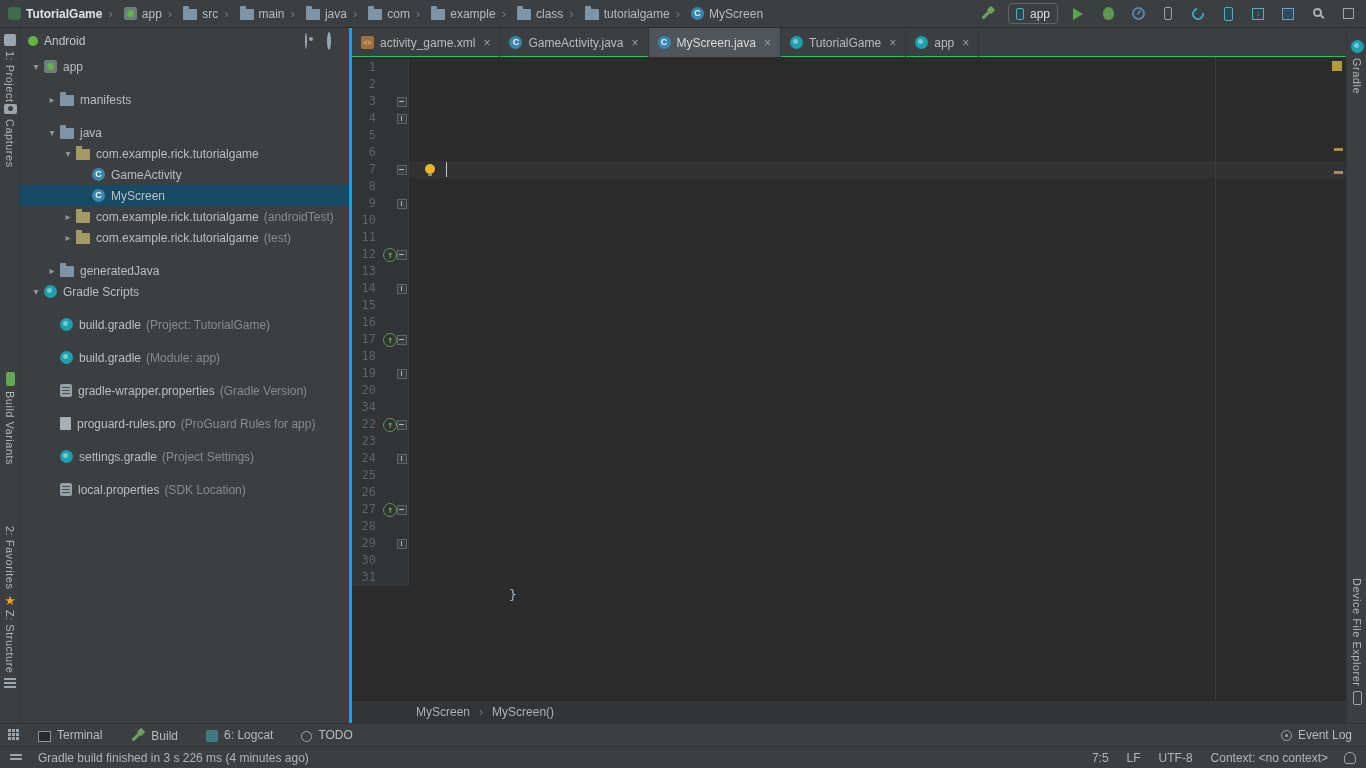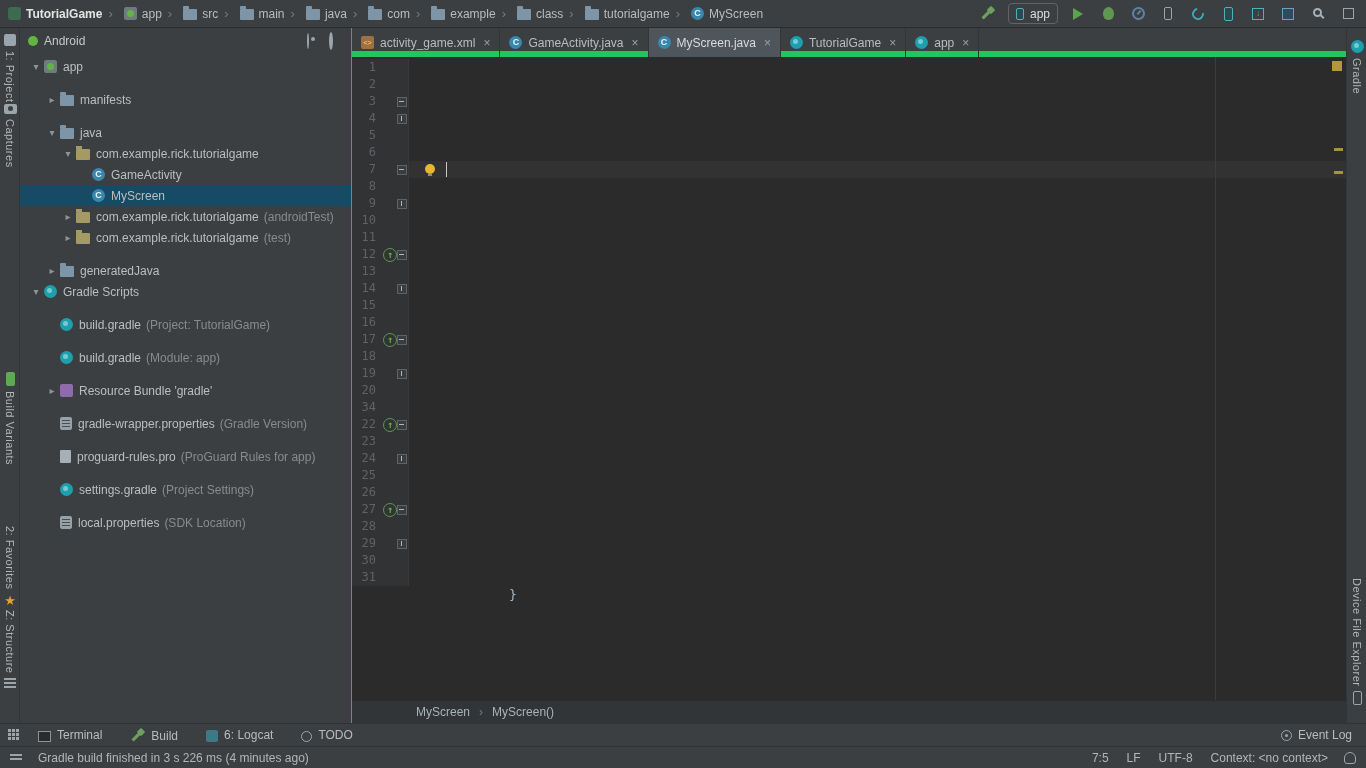--- a/index.html
+++ b/index.html
@@ -13,21 +13,21 @@
 
   
   #topbar { position:absolute; left:0; top:0; width:1366px; height:28px;
     display:flex; align-items:center; padding:0 8px; background:#3c3f41;
     border-bottom:1px solid #2b2b2b; }
   #left-stripe { position:absolute; left:0; top:28px; width:20px; bottom:45px;
     background:#3c3f41; border-right:1px solid #323639; }
   #right-stripe { position:absolute; right:0; top:28px; width:20px; bottom:45px;
     background:#3c3f41; border-left:1px solid #323639; }
   #project-panel { position:absolute; left:20px; top:28px; width:332px; bottom:45px;
-    background:#3c3f41; border-right:1px solid #0ea5e9; }
+    background:#3c3f41; border-right:3px solid #0ea5e9; }
   #editor-col { position:absolute; left:352px; top:28px; right:20px; bottom:45px; background:#2b2b2b; }
   #bottom-bar { position:absolute; left:0; right:0; bottom:22px; height:23px;
     background:#3c3f41; border-top:1px solid #323232; display:flex; align-items:center; padding:0 8px; }
   #status-bar { position:absolute; left:0; right:0; bottom:0; height:22px;
     background:#3c3f41; border-top:1px solid #323232; display:flex; align-items:center;
     padding:0 10px; color:#b4b4b4; }
 
   
   #crumbs { display:flex; align-items:center; }
   .crumb { display:flex; align-items:center; gap:5px; color:#bbbbbb; cursor:default; }
@@ -66,21 +66,21 @@
   .arr { width:16px; flex:none; text-align:center; color:#8f9496; font-size:10px; }
   .arr-down::before { content:"\25BE"; }
   .arr-right::before { content:"\25B8"; }
   .arr-none::before { content:""; }
   .ticon { flex:none; margin-right:6px; }
   .tlabel { white-space:nowrap; }
   .tsuffix { margin-left:5px; color:#8a8a8a; white-space:nowrap; }
 
   
   #tabs { position:absolute; left:0; top:0; right:0; height:29px; background:#3c3f41;
-    border-bottom:6px solid #22c55e; display:flex; }
+    border-bottom:1px solid #22c55e; display:flex; }
   .tab { height:29px; display:flex; align-items:center; gap:6px; padding:0 9px;
     border-right:1px solid #333639; color:#bbbbbb; }
   .tab.active { background:#4e565c; color:#dadada; }
   .tab-x { color:#9aa0a3; font-size:12px; margin-left:2px; }
   .tab-x::before { content:"\00D7"; }
 
   
   #code-area { position:absolute; left:0; top:29px; right:0; bottom:23px; overflow:hidden;
     font-family:"DejaVu Sans Mono", monospace; font-size:13px; padding-top:2px; background:#2b2b2b; }
   .cline { display:flex; height:17px; line-height:17px; position:relative;
@@ -406,26 +406,20 @@
         <span class="tlabel">build.gradle</span>
         <span class="tsuffix">(Project: TutorialGame)</span>
       </div>
       <div class="trow ind1">
         <span class="arr arr-none"></span>
         <span class="ticon ic-gradle"></span>
         <span class="tlabel">build.gradle</span>
         <span class="tsuffix">(Module: app)</span>
       </div>
       <div class="trow ind1">
-        <span class="arr arr-right"></span>
-        <span class="ticon ic-bundle"></span>
-        <span class="tlabel">Resource Bundle 'gradle'</span>
-        <span class="tsuffix"></span>
-      </div>
-      <div class="trow ind1">
         <span class="arr arr-none"></span>
         <span class="ticon ic-props"></span>
         <span class="tlabel">gradle-wrapper.properties</span>
         <span class="tsuffix">(Gradle Version)</span>
       </div>
       <div class="trow ind1">
         <span class="arr arr-none"></span>
         <span class="ticon ic-file"></span>
         <span class="tlabel">proguard-rules.pro</span>
         <span class="tsuffix">(ProGuard Rules for app)</span>

